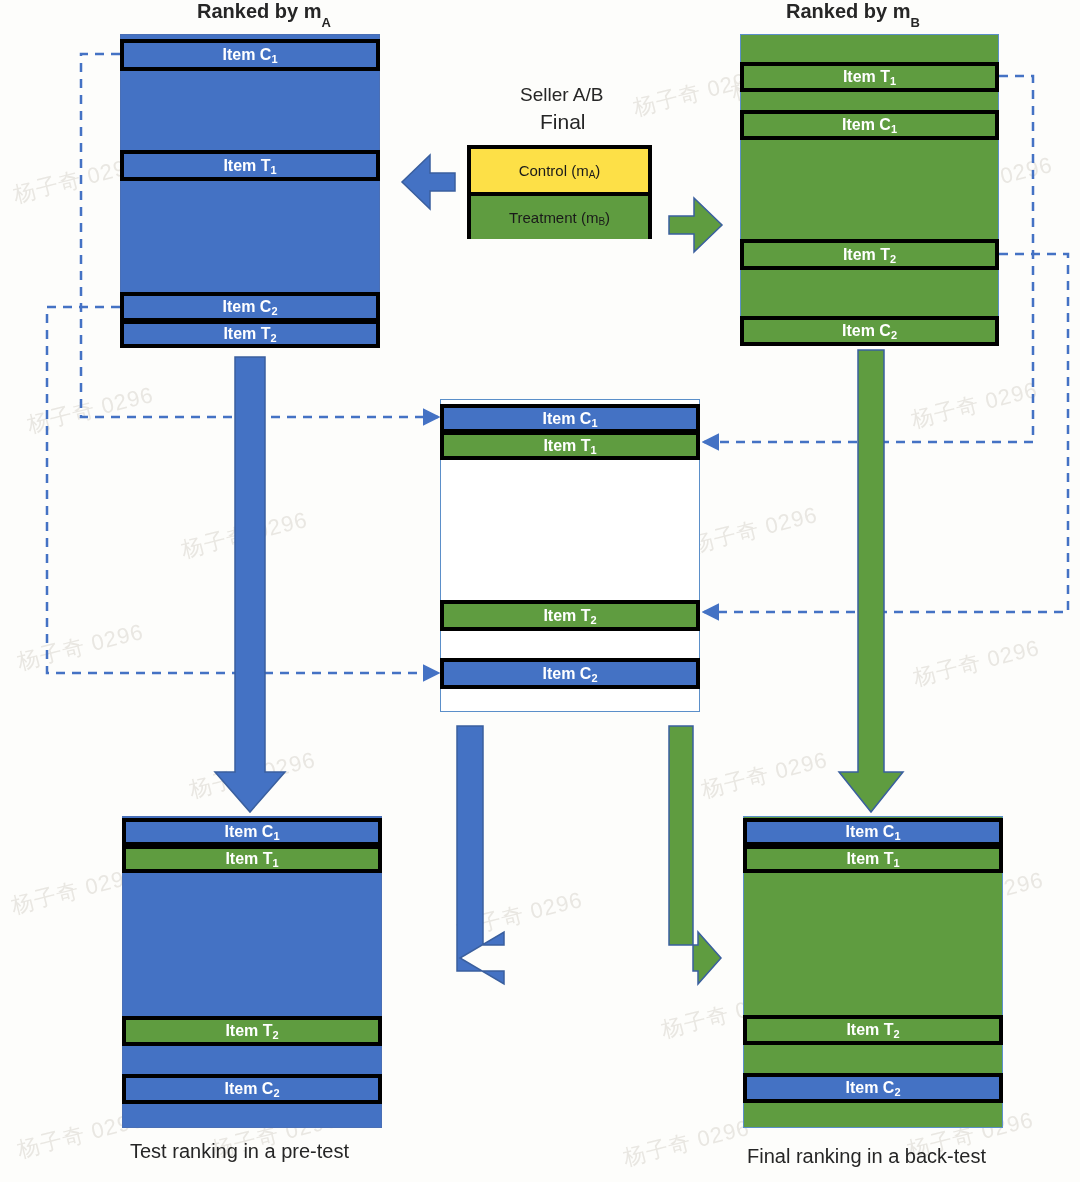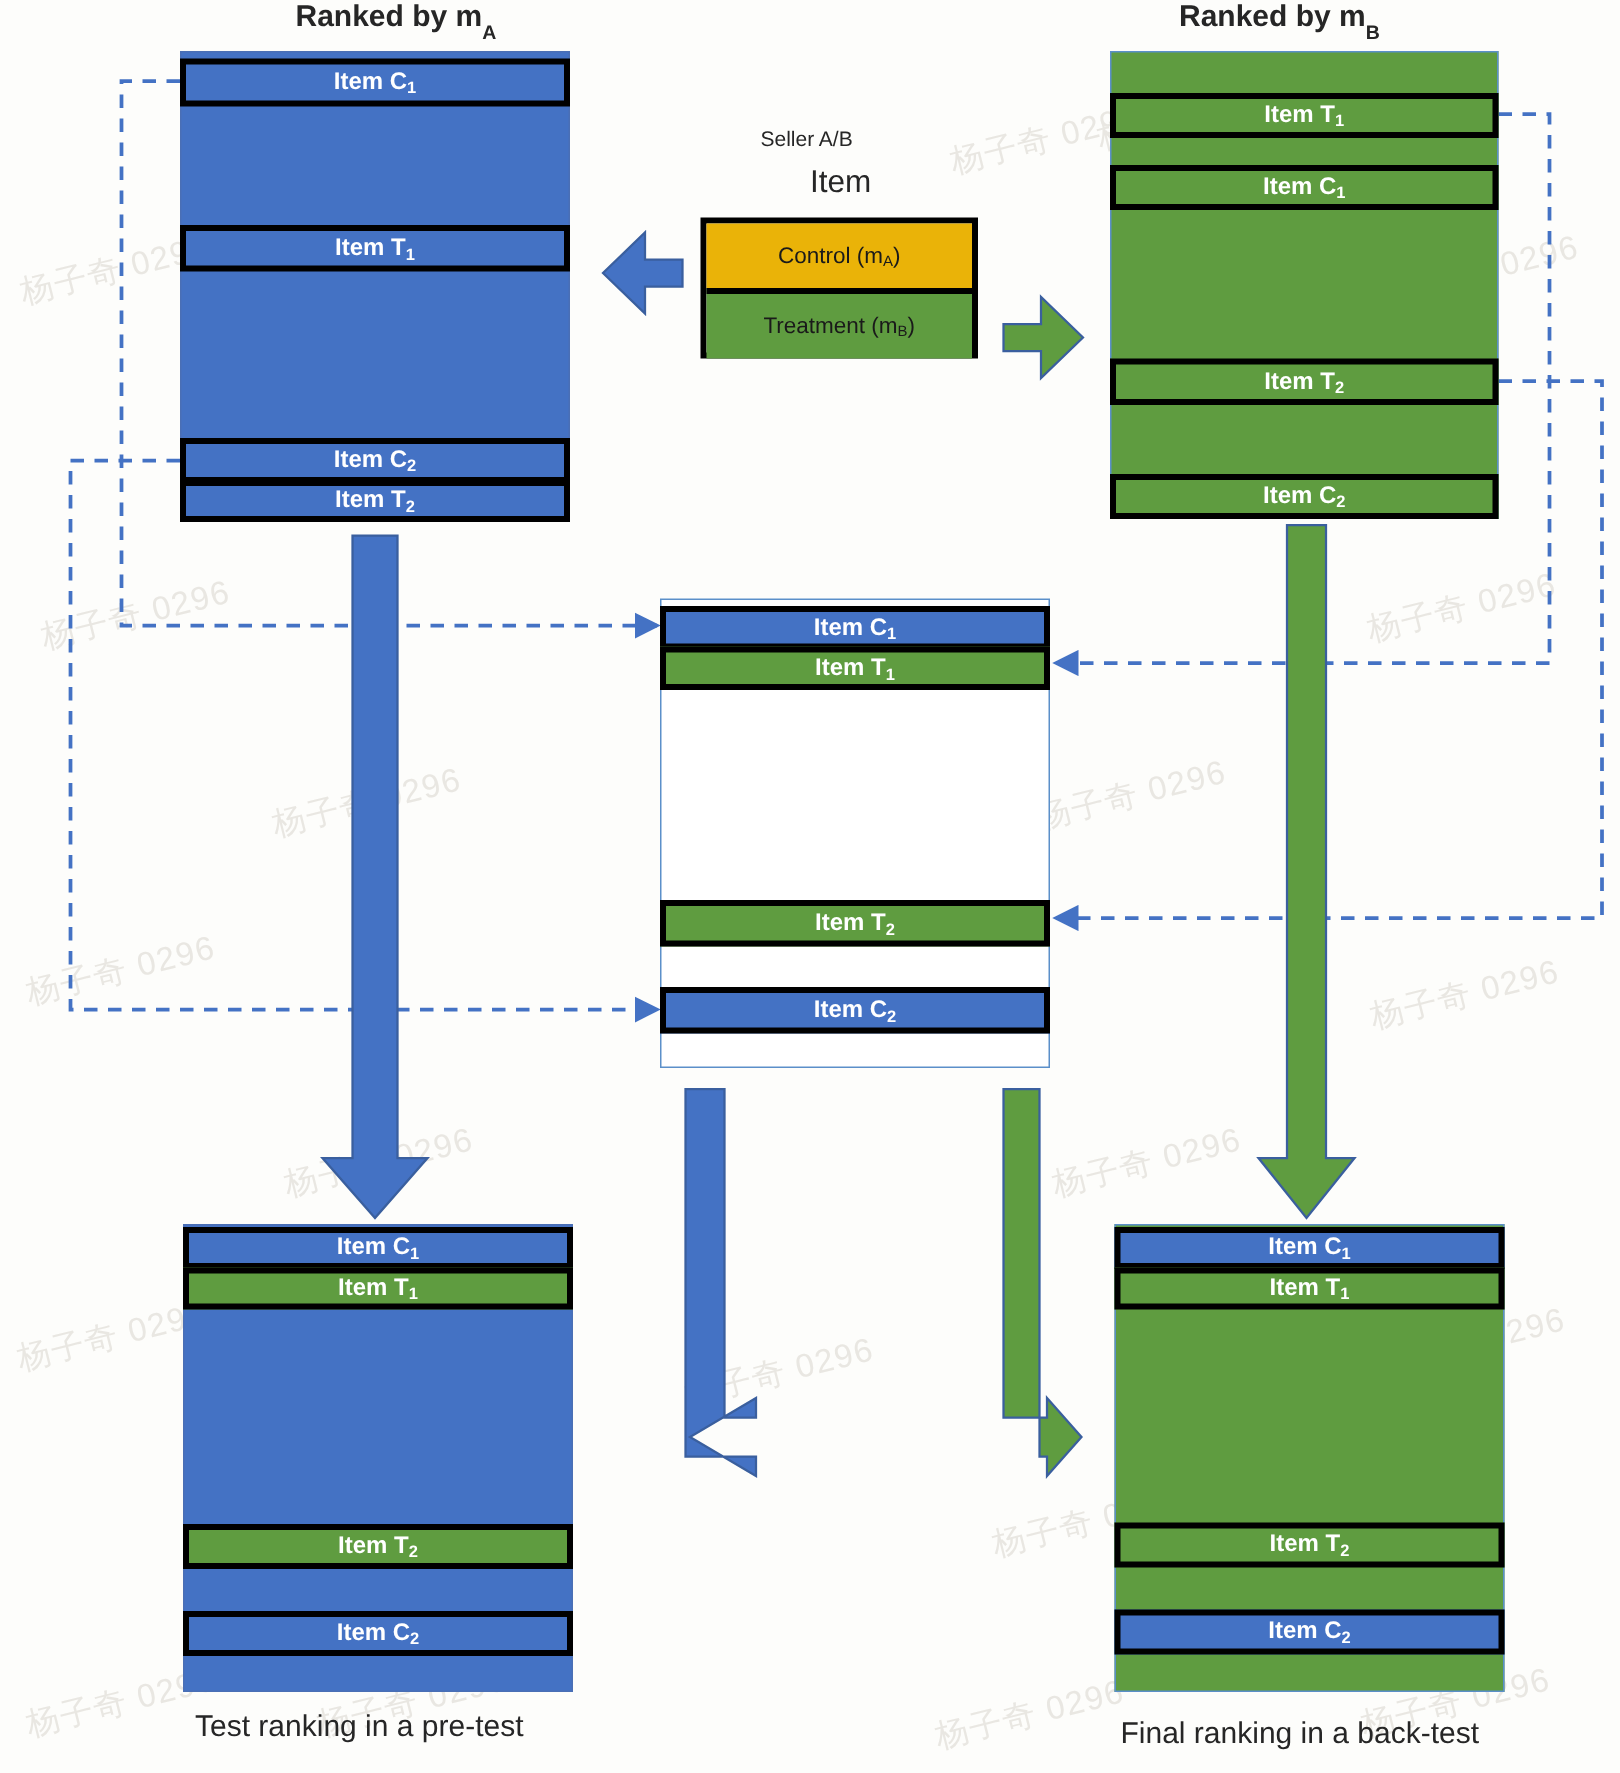--- a/index.html
+++ b/index.html
@@ -30,21 +30,21 @@
        font-family:"Liberation Sans",sans-serif;}
   .cap.bold{font-weight:bold;}
   .cap sub{font-size:13px;position:relative;top:4px;}
 
   
   #legend-box{position:absolute;left:467px;top:145px;width:185px;height:94px;
               box-sizing:border-box;border:4px solid #000;background:#fff;}
   .legend-row{box-sizing:border-box;height:43px;display:flex;align-items:center;
               justify-content:center;font-size:15px;color:#1a1a1a;
               font-family:"Liberation Sans",sans-serif;}
-  .legend-row.blue{background:#eab308;}
+  .legend-row.blue{background:#fde047;}
   .legend-row.green{background:#5f9c40;border-top:4px solid #000;height:47px;}
   .legend-row sub{font-size:10px;position:relative;top:4px;}
 
   svg.layer{position:absolute;left:0;top:0;width:1080px;height:1182px;pointer-events:none;}
   svg.layer.bottom{z-index:1;}
   .panel,.bar,#legend-box,.cap{z-index:4;}
 </style>
 </head>
 <body>
 
@@ -163,22 +163,22 @@
   </div>
   <div class="bar green" style="left:740px;top:239px;width:259px;height:31px;">
     <span>Item T</span>
       <sub>2</sub>
   </div>
   <div class="bar green" style="left:740px;top:316px;width:259px;height:30px;">
     <span>Item C</span>
       <sub>2</sub>
   </div>
 
-  <div class="cap" style="left:507px;top:84px;font-size:14px;">Seller A/B</div>
-  <div class="cap" style="left:540px;top:110px;font-size:21px;">Item</div>
+  <div class="cap" style="left:520px;top:84px;font-size:19px;">Seller A/B</div>
+  <div class="cap" style="left:540px;top:110px;font-size:21px;">Final</div>
 
   <div id="legend-box">
     <div class="legend-row blue">
       <span>Control (m</span>
         <sub>A</sub>
         <span>)</span>
     </div>
     <div class="legend-row green">
       <span>Treatment (m</span>
         <sub>B</sub>

